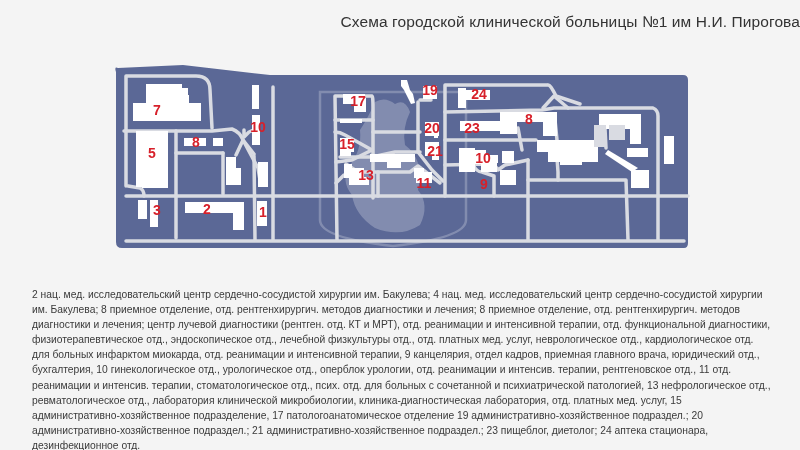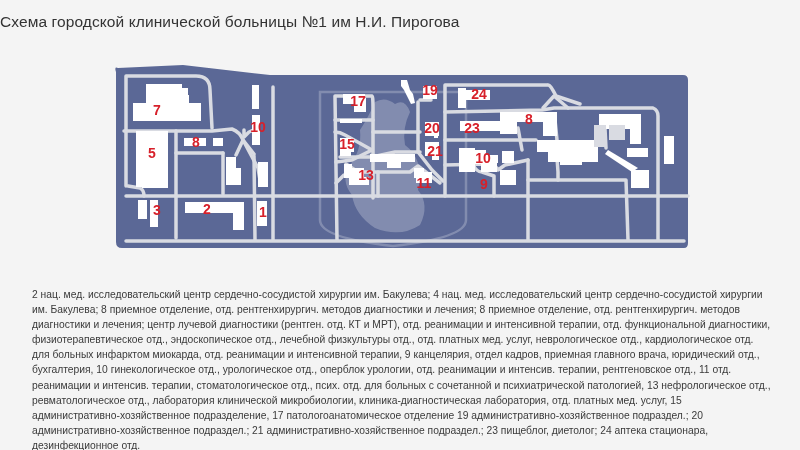--- a/index.html
+++ b/index.html
@@ -1,17 +1,17 @@
 <!DOCTYPE html>
 <html><head>
 <meta charset="utf-8">
 <style>
   html, body { margin:0; padding:0; }
   body { width:800px; height:450px; background:#f4f4f4; font-family:"Liberation Sans", sans-serif; position:relative; overflow:hidden; color:#333; }
-  .title { position:absolute; top:13px; left:0; width:800px; text-align:left; font-size:15.5px; color:#333; letter-spacing:0.1px; }
+  .title { position:absolute; top:13px; left:0; width:800px; text-align:right; font-size:15.5px; color:#333; letter-spacing:0.1px; }
   .map { position:absolute; left:0; top:0; }
   .legend { position:absolute; left:32px; top:287px; width:740px; font-size:10.3px; line-height:15.1px; color:#3a3a3a; }
   .lbl { font-family:"Liberation Sans", sans-serif; font-weight:bold; fill:#d7202a; }
 </style>
 </head>
 <body>
 
 <div class="title">Схема городской клинической больницы №1 им Н.И. Пирогова</div>
 
 <svg class="map" width="800" height="280" viewBox="0 0 800 280" xmlns="http://www.w3.org/2000/svg">

